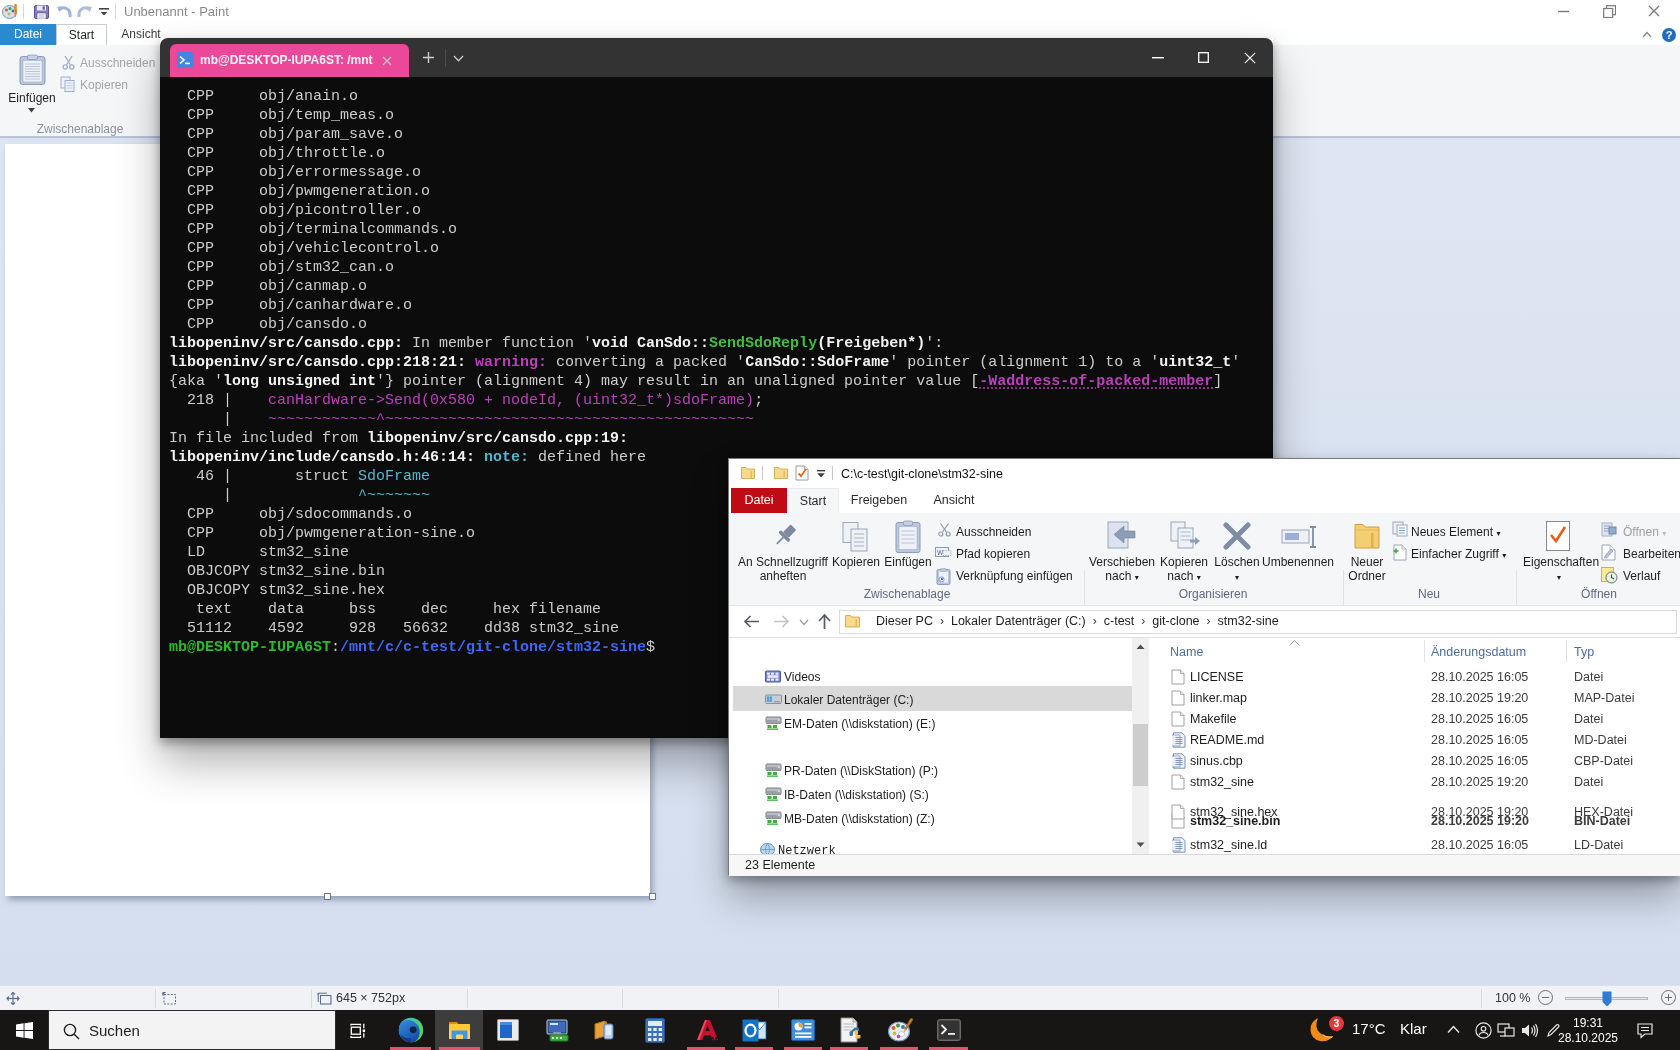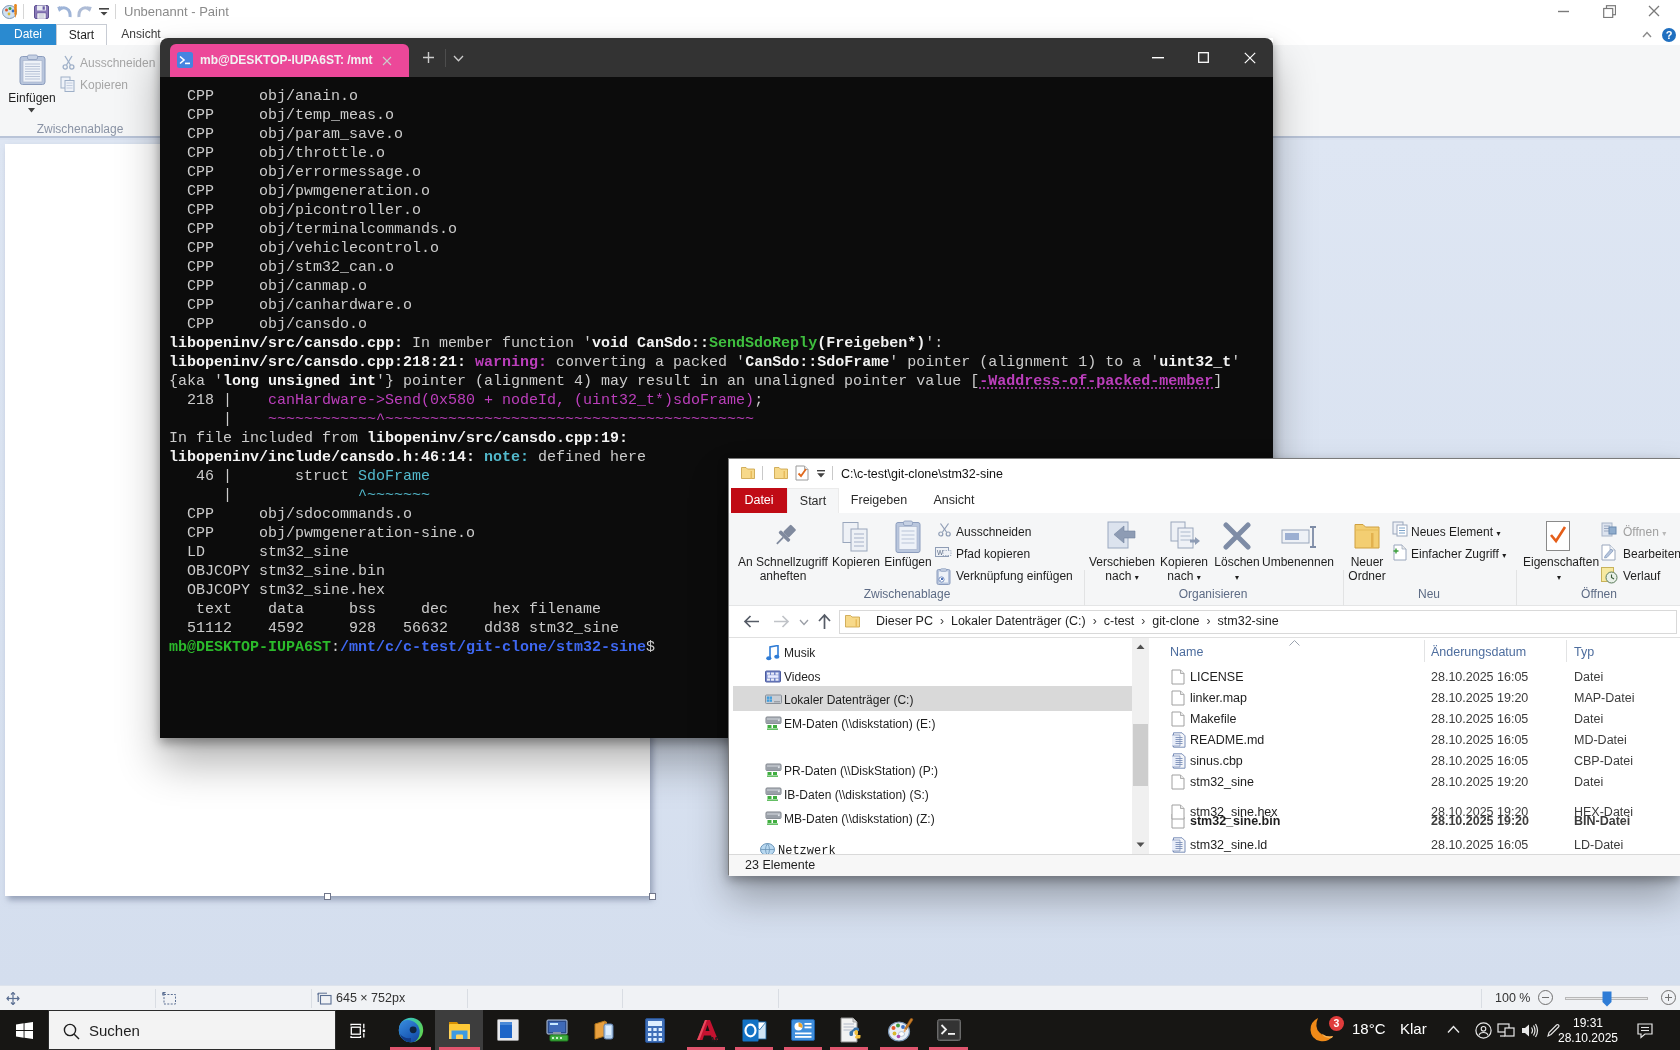--- a/index.html
+++ b/index.html
@@ -479,30 +479,20 @@
         <path d="M0.5 1.5 L5.5 1.5 L7 3 L14.5 3 L14.5 13 L0.5 13 Z" fill="#f7d98a" stroke="#c8a042" stroke-width=".8"></path>
         <path d="M10.5 5.2 L12 5.2 L12 13 L10.5 13 Z" fill="#e8bc5c"></path>
       </svg>
       <div class="abs" style="left:147px;top:8px;font-size:12.5px;">
         <span class="crumb">Dieser PC</span><span class="csep">›</span><span class="crumb">Lokaler Datenträger (C:)</span><span class="csep">›</span><span class="crumb">c-test</span><span class="csep">›</span><span class="crumb">git-clone</span><span class="csep">›</span><span class="crumb">stm32-sine</span>
       </div>
     </div>
 
     <div class="abs" style="left:0;top:179px;width:952px;height:216px;background:#ffffff;overflow:hidden;">
       <div class="abs" style="left:4px;top:48px;width:399px;height:25px;background:#d9d9d9;"></div>
-      <div class="nav-item" style="top:3px;">
-          <span class="nico" style="left:37px;">
-        <svg width="14" height="16" viewBox="0 0 14 16">
-              <path d="M4 13 L4 2 L12 0.5 L12 11.5" fill="none" stroke="#2f7cd6" stroke-width="1.6"></path>
-              <ellipse cx="2.8" cy="13.2" rx="2.6" ry="2" fill="#2f7cd6"></ellipse>
-              <ellipse cx="10.8" cy="11.7" rx="2.6" ry="2" fill="#2f7cd6"></ellipse>
-            </svg>
-      </span>
-          <span class="ntxt" style="left:55px;">Musik</span>
-        </div>
       <div class="nav-item" style="top:27px;">
           <span class="nico" style="left:36px;">
         <svg width="16" height="15" viewBox="0 0 16 15">
               <rect x="0.5" y="2" width="15" height="11" rx="1" fill="#7486c8" stroke="#4a5a9e"></rect>
               <rect x="2" y="3.5" width="3" height="2.2" fill="#fff" opacity=".85"></rect>
               <rect x="6" y="3.5" width="3" height="2.2" fill="#fff" opacity=".85"></rect>
               <rect x="10.5" y="3.5" width="3" height="2.2" fill="#fff" opacity=".85"></rect>
               <rect x="2" y="9.5" width="3" height="2.2" fill="#fff" opacity=".85"></rect>
               <rect x="6" y="9.5" width="3" height="2.2" fill="#fff" opacity=".85"></rect>
               <rect x="10.5" y="9.5" width="3" height="2.2" fill="#fff" opacity=".85"></rect>
@@ -865,21 +855,21 @@
     <div class="tb-under" style="left:784px;width:38px;"></div>
     <div class="tb-under" style="left:830px;width:38px;"></div>
     <div class="tb-under" style="left:880px;width:38px;"></div>
     <div class="tb-under" style="left:929px;width:39px;"></div>
 
     <svg class="abs" style="left:1308px;top:7px;" width="28" height="26" viewBox="0 0 28 26">
       <path d="M10 1 Q2 5 2.5 13 Q3 22 12 24 Q20 25.5 25 19 Q17 21 11.5 15.5 Q6 10 10 1 Z" fill="#f08a18"></path>
       <path d="M25 19 Q19 20.5 13.5 16.5 Q17 22 24 21 Z" fill="#f8b050"></path>
     </svg>
     <div class="abs" style="left:1329px;top:6px;width:15px;height:15px;border-radius:50%;background:#e03c3c;color:#fff;font-size:10.5px;font-weight:bold;text-align:center;line-height:15px;">3</div>
-    <div class="abs tray-txt" style="left:1352px;top:10px;">18°C</div>
+    <div class="abs tray-txt" style="left:1352px;top:10px;">17°C</div>
     <div class="abs tray-txt" style="left:1400px;top:10px;">Klar</div>
     <svg class="abs" style="left:1447px;top:15px;" width="13" height="9" viewBox="0 0 13 9">
         <path d="M1 7.5 L6.5 1.5 L12 7.5" fill="none" stroke="#e8e8e8" stroke-width="1.4"></path>
       </svg>
     <svg class="abs" style="left:1475px;top:12px;" width="17" height="17" viewBox="0 0 17 17">
       <circle cx="8.5" cy="8.5" r="7.6" fill="none" stroke="#e8e8e8" stroke-width="1.2"></circle>
       <circle cx="8.5" cy="6.8" r="2.3" fill="none" stroke="#e8e8e8" stroke-width="1.1"></circle>
       <path d="M4 13.5 Q4.5 10.5 8.5 10.5 Q12.5 10.5 13 13.5" fill="none" stroke="#e8e8e8" stroke-width="1.1"></path>
     </svg>
     <svg class="abs" style="left:1497px;top:13px;" width="18" height="14" viewBox="0 0 18 14">

